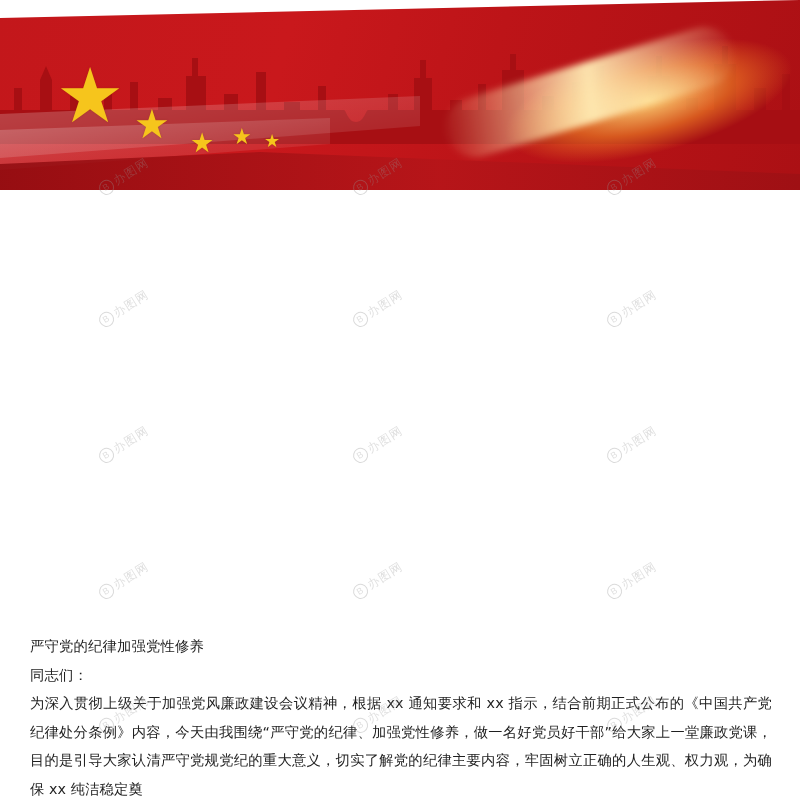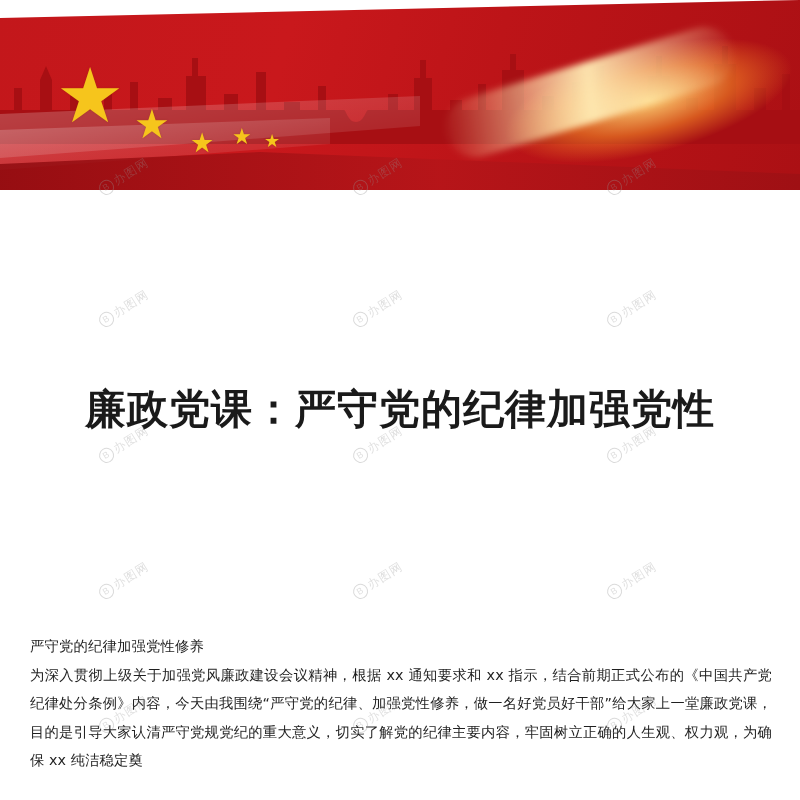--- a/index.html
+++ b/index.html
@@ -200,25 +200,25 @@
   <div class="ribbon-dark"></div>
 
   <span class="star s1">★</span>
   <span class="star s2">★</span>
   <span class="star s3">★</span>
   <span class="star s4">★</span>
   <span class="star s5">★</span>
 </div>
 
 <div class="title-block">
-  <div class="doc-title">廉政党课：严守党的纪律加强党性</div>
 </div>
 
 <div class="body-block">
   <div class="body-line">严守党的纪律加强党性修养</div>
+  <div class="body-line">同志们：</div>
   <div class="body-para">为深入贯彻上级关于加强党风廉政建设会议精神，根据 xx 通知要求和 xx 指示，结合前期正式公布的《中国共产党纪律处分条例》内容，今天由我围绕“严守党的纪律、加强党性修养，做一名好党员好干部”给大家上一堂廉政党课，目的是引导大家认清严守党规党纪的重大意义，切实了解党的纪律主要内容，牢固树立正确的人生观、权力观，为确保 xx 纯洁稳定奠</div>
 </div>
 
 <div id="watermark-layer">
     <div class="wm" style="left: 96px; top: 168px;"><span class="wm-ring">B</span><span>办图网</span></div>
     <div class="wm" style="left: 350px; top: 168px;"><span class="wm-ring">B</span><span>办图网</span></div>
     <div class="wm" style="left: 604px; top: 168px;"><span class="wm-ring">B</span><span>办图网</span></div>
     <div class="wm" style="left: 96px; top: 300px;"><span class="wm-ring">B</span><span>办图网</span></div>
     <div class="wm" style="left: 350px; top: 300px;"><span class="wm-ring">B</span><span>办图网</span></div>
     <div class="wm" style="left: 604px; top: 300px;"><span class="wm-ring">B</span><span>办图网</span></div>

